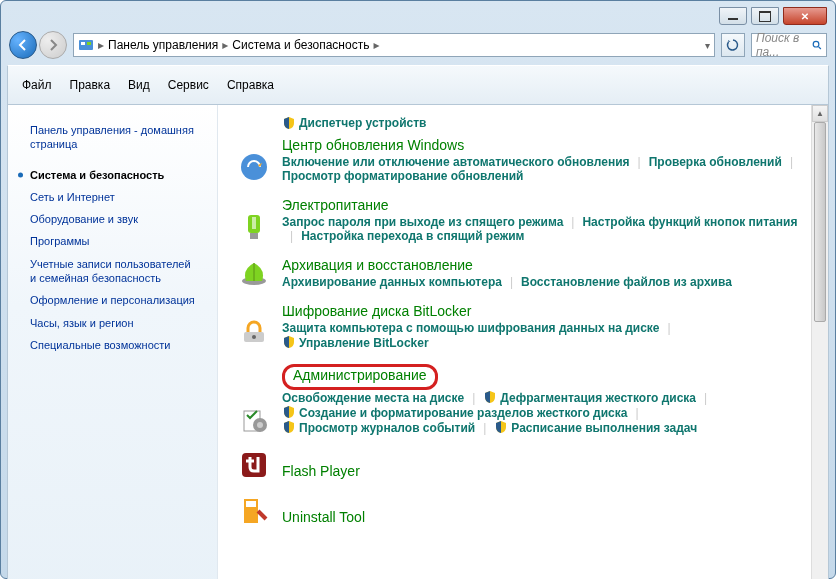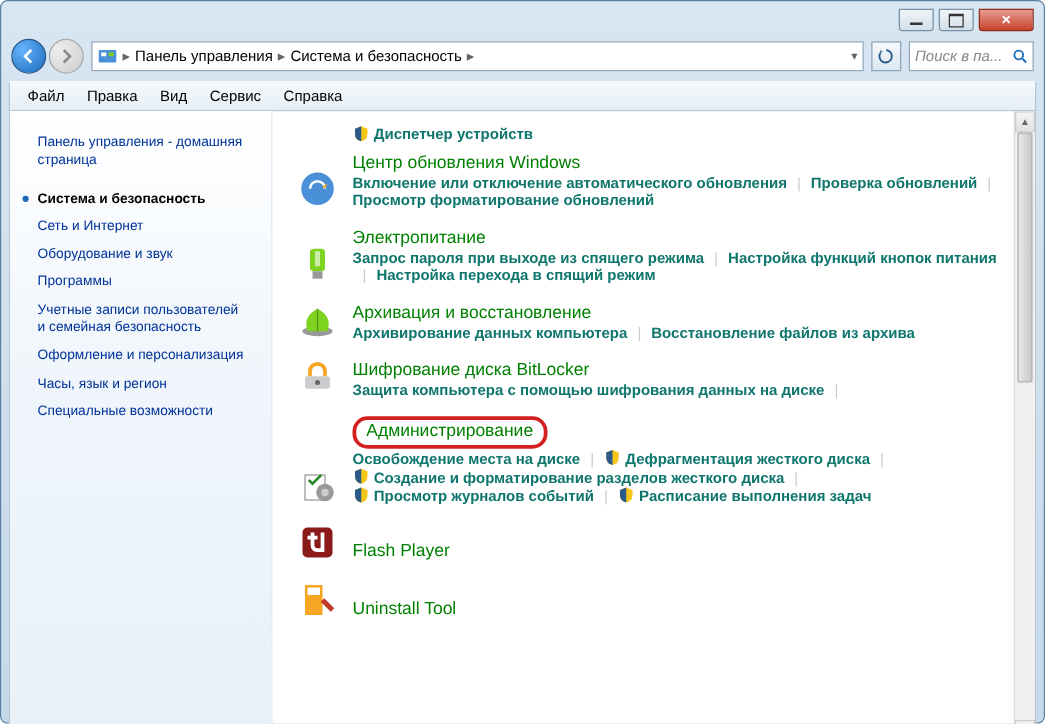--- a/index.html
+++ b/index.html
@@ -17,24 +17,24 @@
 
 .nav-row { display: flex; align-items: center; gap: 6px; padding: 2px 2px 6px 2px; }
 .nav-btns { display: flex; gap: 2px; }
 .nav-circle { width: 28px; height: 28px; border-radius: 50%; background: radial-gradient(circle at 30% 30%, #66b3ff, #1a6bb8); border: 1px solid #2a5a8a; display: flex; align-items: center; justify-content: center; color: #fff; font-size: 14px; }
 .nav-circle.disabled { background: radial-gradient(circle at 30% 30%, #eee, #ccc); border-color: #aaa; color: #888; }
 .addressbar { flex: 1; height: 24px; background: #fff; border: 1px solid #8fa5b8; display: flex; align-items: center; padding: 0 4px; font-size: 12px; }
 .addressbar .crumb { padding: 0 4px; }
 .addressbar .sep { color: #666; }
 .addr-icon { width: 16px; height: 16px; margin-right: 4px; display: inline-block; }
 .refresh-btn { width: 24px; height: 24px; border: 1px solid #8fa5b8; background: linear-gradient(#f5f9fc, #dde8f0); display: flex; align-items: center; justify-content: center; }
-.searchbox { width: 100px; height: 24px; border: 1px solid #8fa5b8; background: #fff; padding: 0 4px; color: #888; font-style: italic; font-size: 12px; display: flex; align-items: center; }
-
-
-.menubar { background: linear-gradient(#f5f9fc, #e5eef5); border: 1px solid #b5c7d6; border-top-color: #fff; height: 24px; display: flex; align-items: center; padding: 0 6px; gap: 2px; }
+.searchbox { width: 76px; height: 24px; border: 1px solid #8fa5b8; background: #fff; padding: 0 4px; color: #888; font-style: italic; font-size: 12px; display: flex; align-items: center; }
+
+
+.menubar { background: linear-gradient(#f5f9fc, #e5eef5); border: 1px solid #b5c7d6; border-top-color: #fff; height: 40px; display: flex; align-items: center; padding: 0 6px; gap: 2px; }
 .menubar span { padding: 2px 8px; }
 
 
 .content { display: flex; background: #fff; border: 1px solid #b5c7d6; border-top: none; height: calc(100% - 60px); }
 
 
 .sidebar { width: 210px; background: linear-gradient(to bottom, #fff 0%, #f0f6fb 40%, #e8f1f8 100%); padding: 14px 10px; border-right: 1px solid #e0e8ef; }
 .sidebar a { display: block; color: #003399; text-decoration: none; padding: 4px 8px 4px 12px; font-size: 11px; line-height: 1.3; }
 .sidebar a.home { color: #003399; margin-bottom: 8px; }
 .sidebar a.current { color: #000; font-weight: bold; position: relative; }
@@ -186,20 +186,24 @@
           </div>
           <div class="category">
             <div class="cat-icon"><svg width="32" height="32" viewBox="0 0 32 32">
                 <rect x="6" y="14" width="20" height="10" rx="2" fill="#ccc"></rect>
                 <path d="M10 14 L10 10 A6 6 0 0 1 22 10 L22 14" stroke="#f5a623" stroke-width="3" fill="none"></path>
                 <circle cx="16" cy="19" r="2" fill="#666"></circle>
               </svg></div>
             <div class="cat-body"><a class="cat-title">Шифрование диска BitLocker</a><div class="tasks">
                 <span><a class="task">Защита компьютера с помощью шифрования данных на диске</a></span>
                 <span class="task-sep">|</span>
+                <span><span class="shield"><svg width="14" height="14" viewBox="0 0 14 14">
+                      <path d="M7 1 L12 3 L12 7 Q12 12 7 13 Q2 12 2 7 L2 3 Z" fill="#f5c518"></path>
+                      <path d="M7 1 L7 13 Q2 12 2 7 L2 3 Z" fill="#2a5a8a"></path>
+                    </svg></span><a class="task">Управление BitLocker</a></span>
               </div></div>
           </div>
           <div class="category">
             <div class="cat-icon"><svg width="32" height="32" viewBox="0 0 32 32">
                 <rect x="6" y="8" width="16" height="20" fill="#fff" stroke="#999"></rect>
                 <circle cx="22" cy="22" r="7" fill="#999"></circle>
                 <circle cx="22" cy="22" r="3" fill="#ccc"></circle>
                 <path d="M9 12 L12 15 L19 8" stroke="#2a8a2a" stroke-width="2" fill="none"></path>
               </svg></div>
             <div class="cat-body"><span class="highlight-ring"><a class="cat-title">Администрирование</a></span><div class="tasks">

